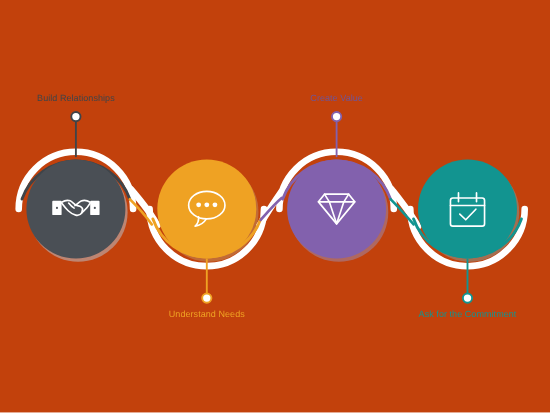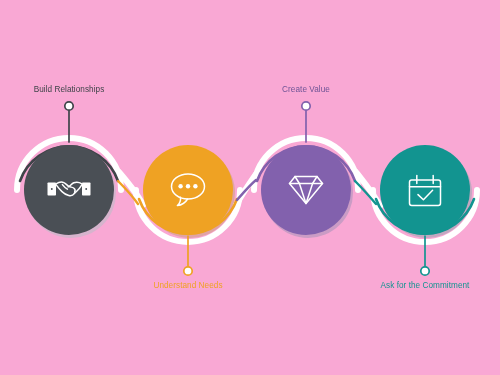--- a/index.html
+++ b/index.html
@@ -10,21 +10,21 @@
   body {
     width: 500px;
     height: 375px;
     font-family: "Liberation Sans", sans-serif;
     overflow: hidden;
   }
   #stage {
     position: relative;
     width: 500px;
     height: 375px;
-    background: #f9a8d4;
+    background: #c2410c;
   }
   #diagram-svg {
     position: absolute;
     left: 0;
     top: 0;
     width: 500px;
     height: 375px;
     display: block;
   }
   .step-label {

